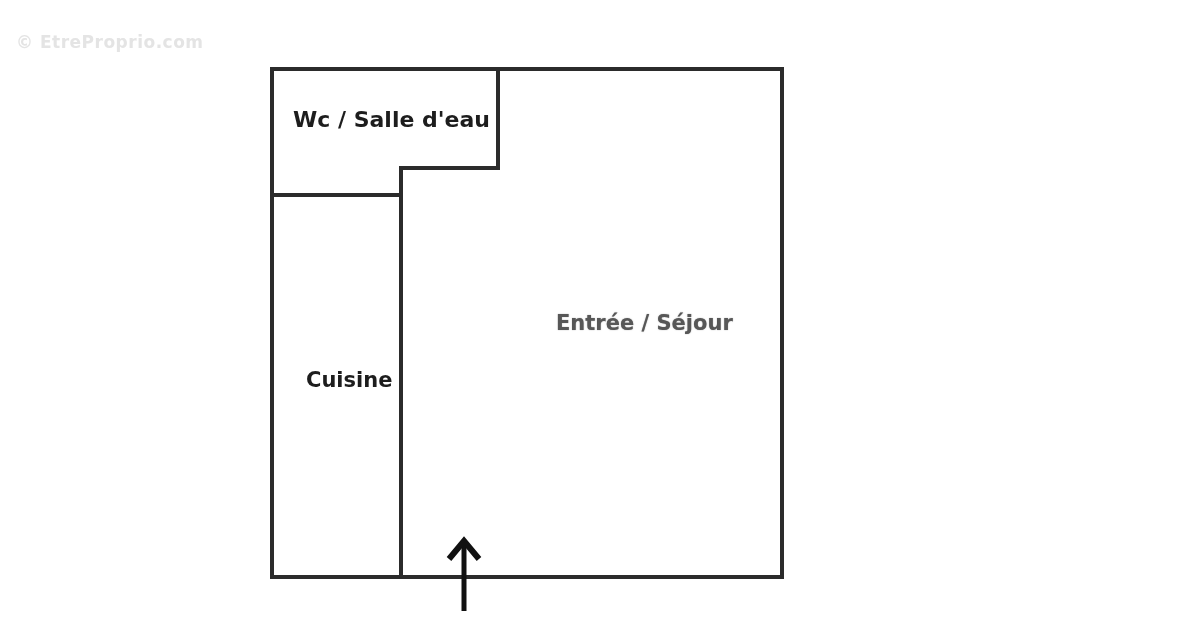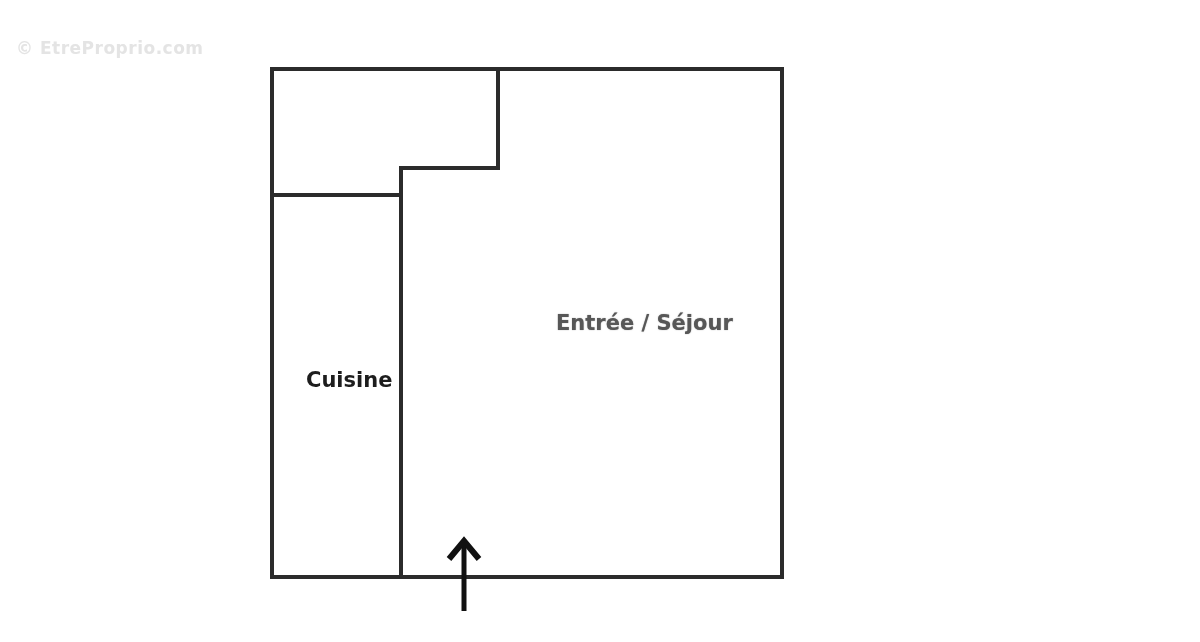--- a/index.html
+++ b/index.html
@@ -11,21 +11,21 @@
   #canvas {
     position: relative;
     width: 1200px;
     height: 642px;
     background: #ffffff;
     overflow: hidden;
   }
   .watermark {
     position: absolute;
     left: 16px;
-    top: 38px;
+    top: 32px;
     font-size: 17px;
     font-weight: 600;
     letter-spacing: 0.5px;
     color: #e4e4e4;
     user-select: none;
   }
   .wall {
     position: absolute;
     background: #2b2b2b;
   }
@@ -74,20 +74,21 @@
   <div class="wall wall-top"></div>
   <div class="wall wall-bottom"></div>
   <div class="wall wall-left"></div>
   <div class="wall wall-right"></div>
 
   <div class="wall wall-wc-right"></div>
   <div class="wall wall-wc-jog"></div>
   <div class="wall wall-cuisine-right"></div>
   <div class="wall wall-wc-bottom"></div>
 
+  <div class="room-label label-wc">Wc / Salle d'eau</div>
 
   <div class="room-label label-cuisine">Cuisine</div>
 
   <div class="room-label label-sejour">Entrée / Séjour</div>
 
   <svg class="entrance-arrow" viewBox="0 0 40 78">
     <line x1="20" y1="9" x2="20" y2="76" stroke="#111111" stroke-width="5"></line>
     <polyline points="5,24 20,6 35,24" fill="none" stroke="#111111" stroke-width="6" stroke-linecap="butt" stroke-linejoin="miter"></polyline>
   </svg>
 

